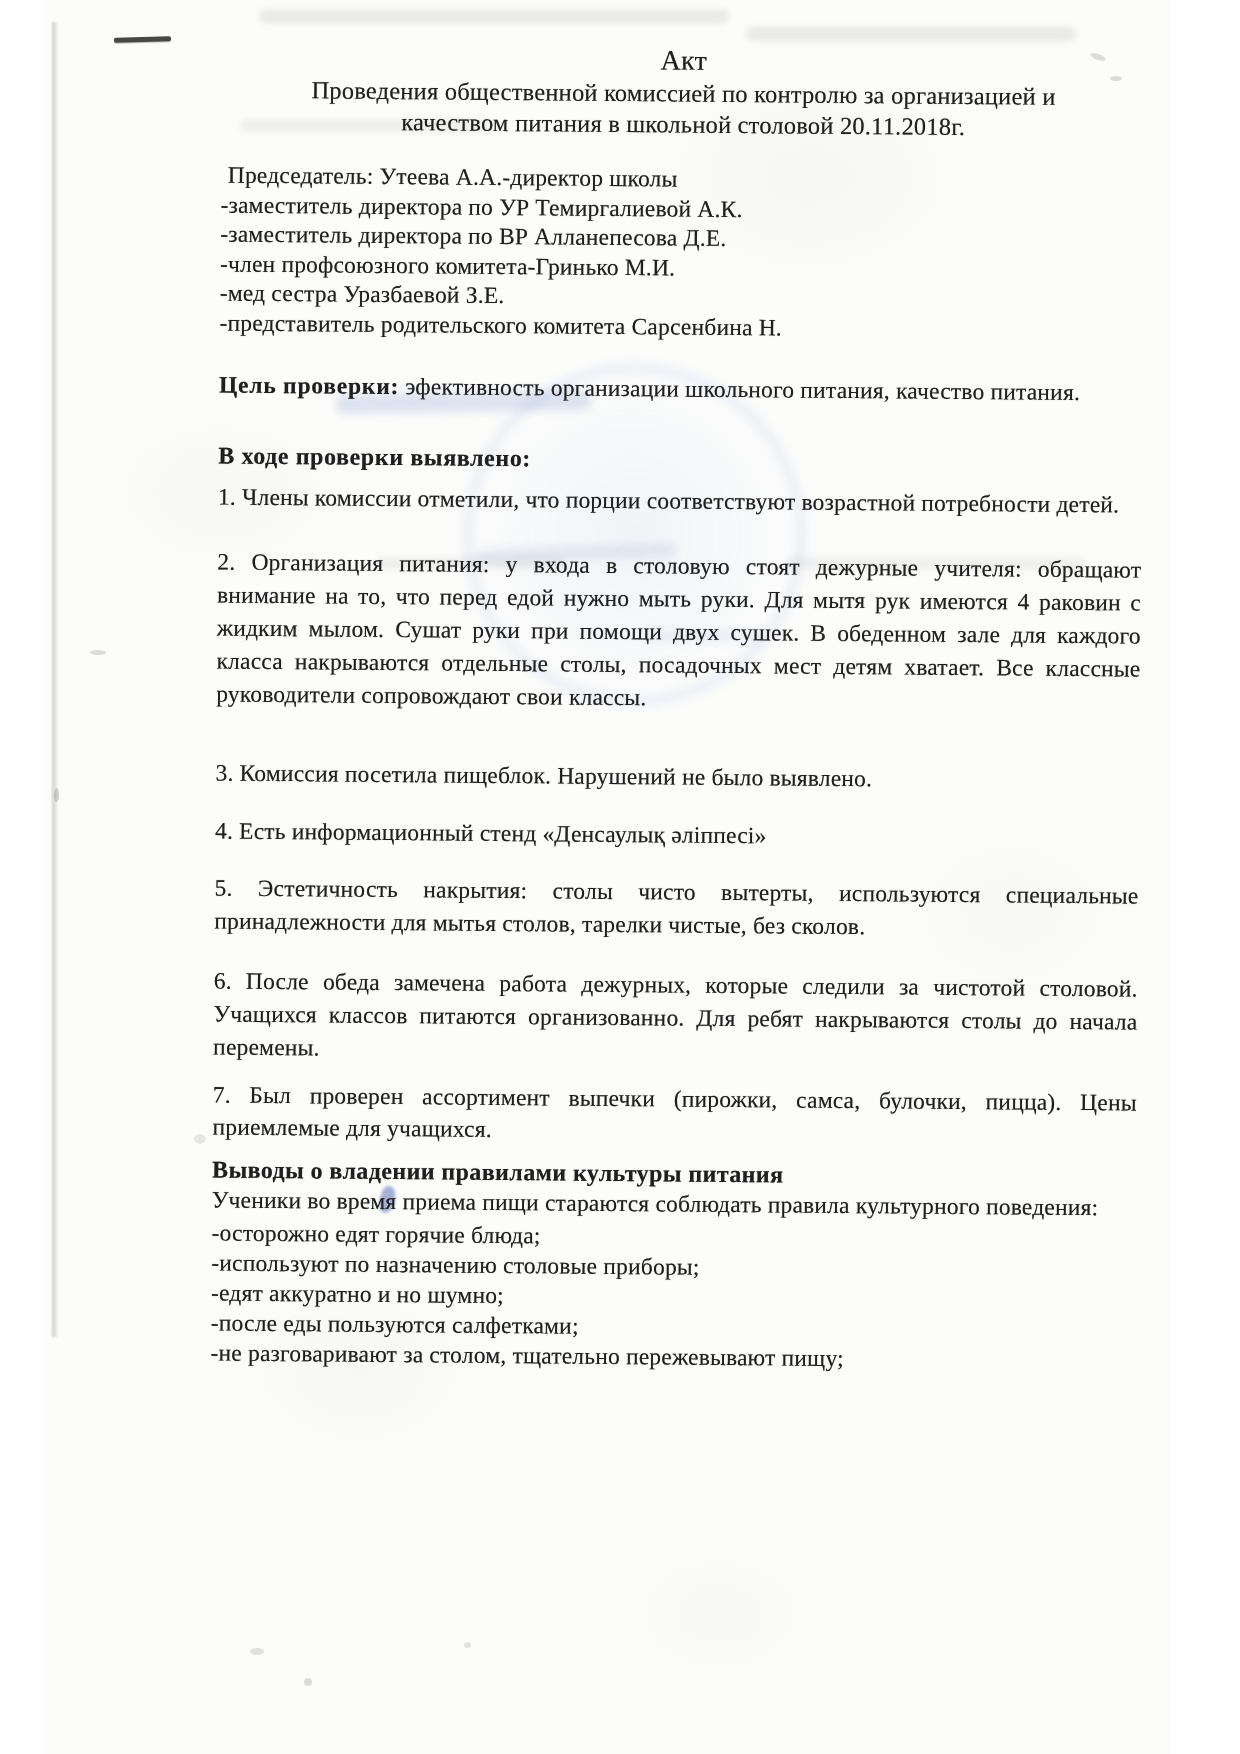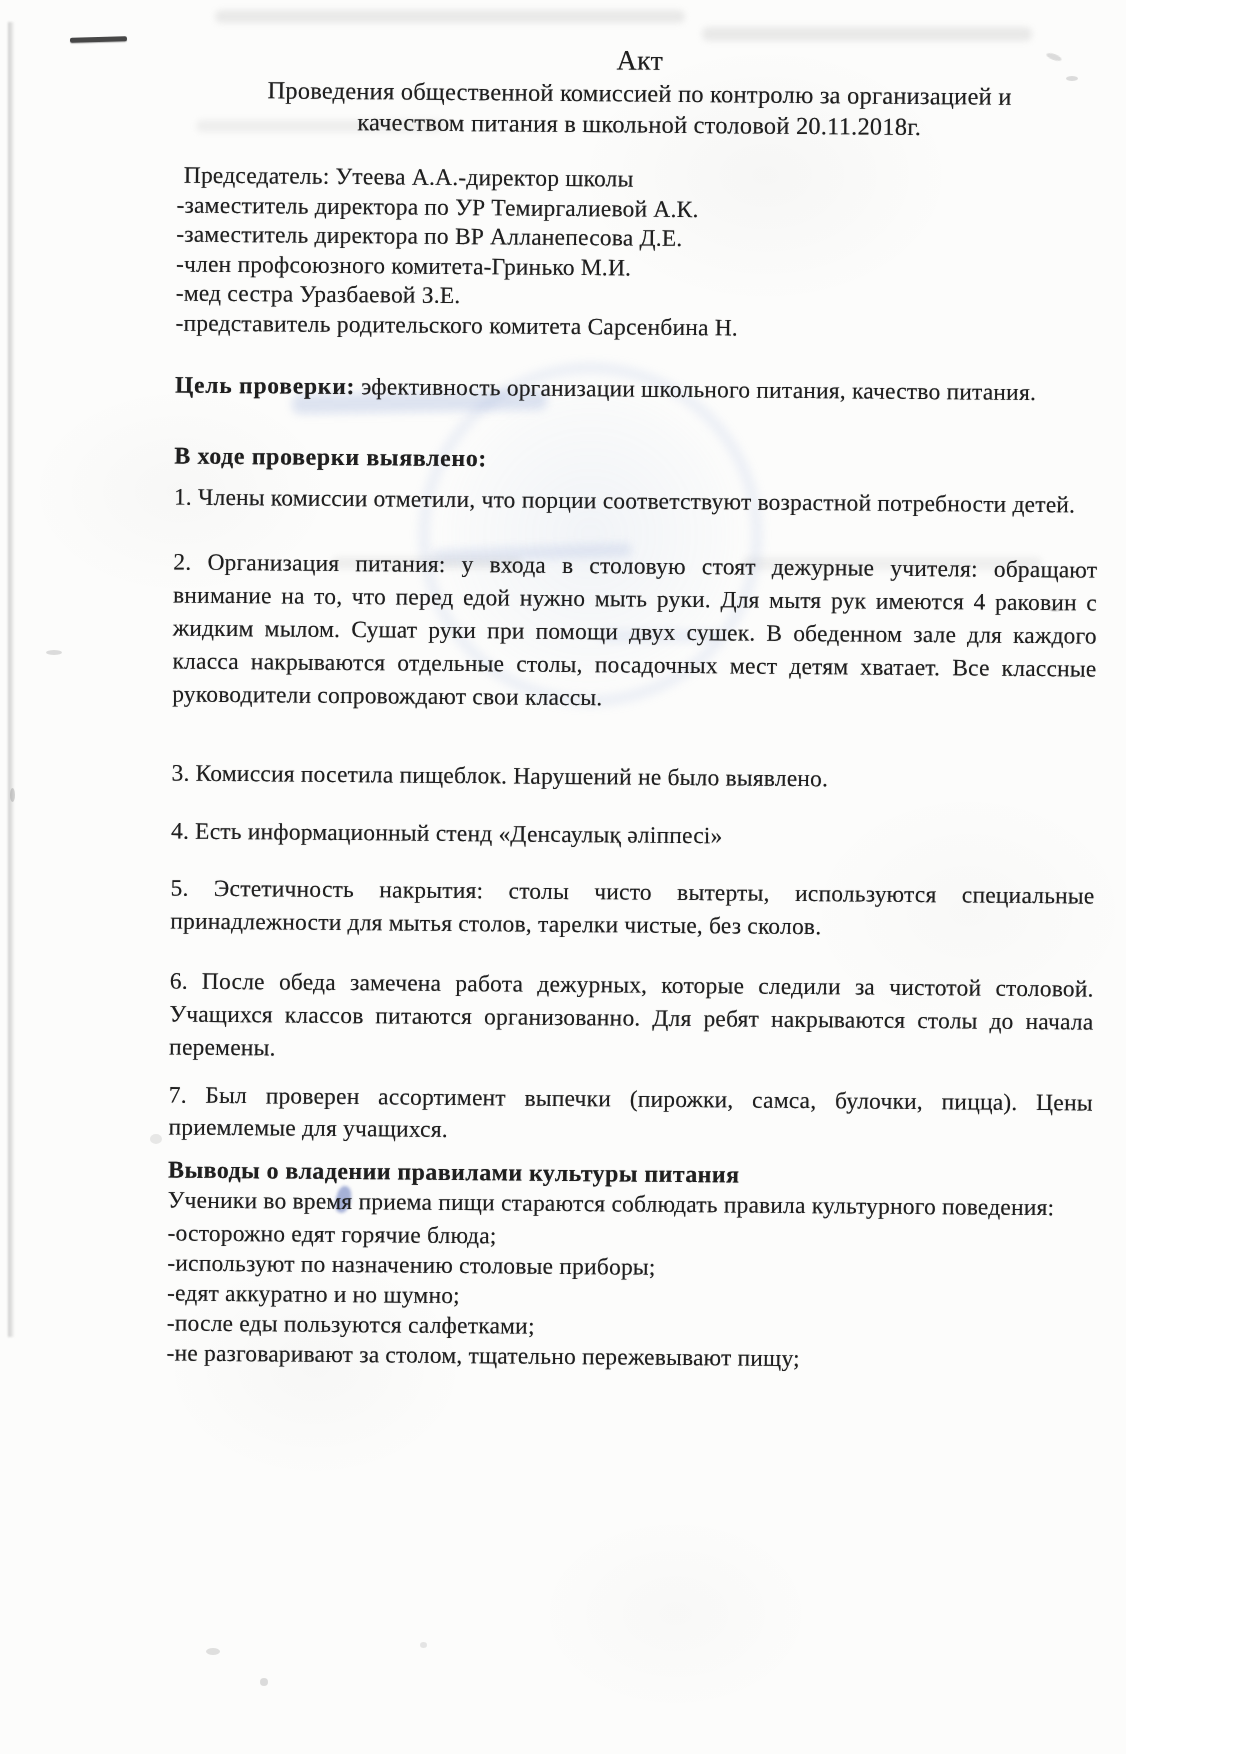--- a/index.html
+++ b/index.html
@@ -8,20 +8,21 @@
 
   .sheet{
     position:relative; width:1126px; height:1754px; overflow:hidden;
     background:
       radial-gradient(260px 180px at 16% 28%, rgba(0,0,0,0.020), transparent 60%),
       radial-gradient(320px 220px at 68% 10%, rgba(0,0,0,0.022), transparent 60%),
       radial-gradient(280px 210px at 86% 52%, rgba(0,0,0,0.016), transparent 60%),
       radial-gradient(260px 190px at 28% 78%, rgba(0,0,0,0.018), transparent 60%),
       radial-gradient(240px 170px at 60% 92%, rgba(0,0,0,0.014), transparent 60%),
       #fcfcfb;
+    margin-left: 44px;
   }
 
   
   .scan-edge{
     position:absolute; left:8px; top:22px; width:6px; height:1315px;
     background:linear-gradient(to right, rgba(95,95,95,.30), rgba(130,130,130,.06));
     filter:blur(0.8px);
   }
   .pen-mark{
     position:absolute; left:70px; top:37px; width:57px; height:5px;

